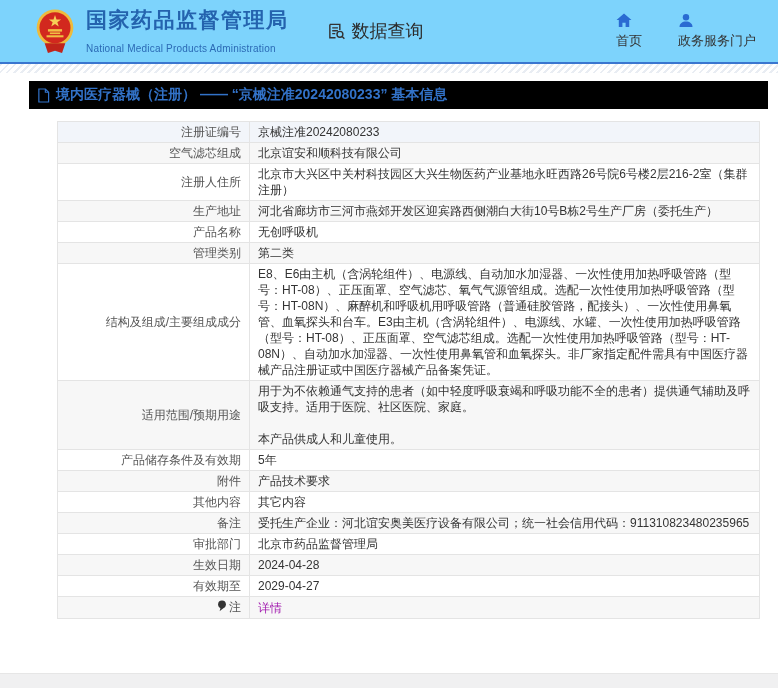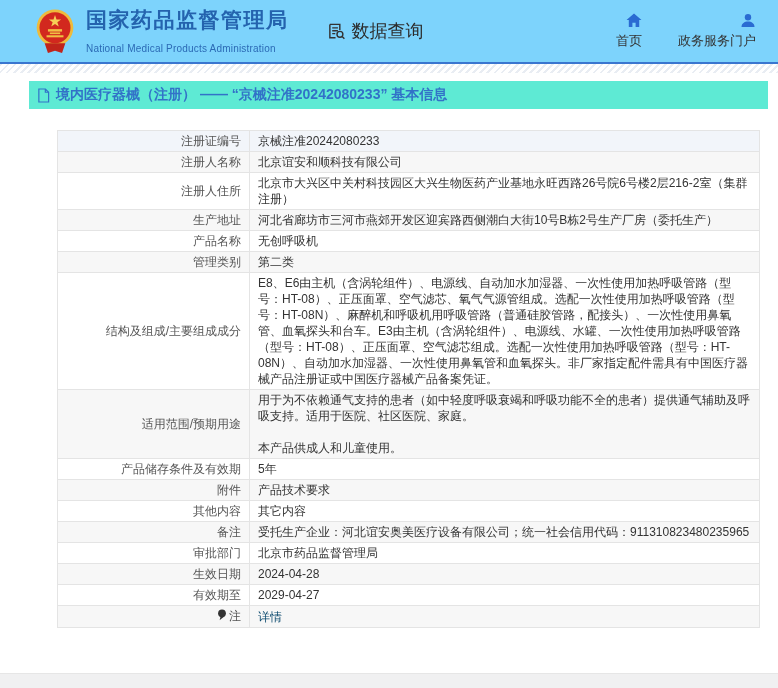--- a/index.html
+++ b/index.html
@@ -30,45 +30,45 @@
     line-height: 1.15;
   }
   .site-subtitle { color: #2b6ab5; font-size: 10px; margin-top: 10px; letter-spacing: 0.2px; }
   .data-query {
     display: flex; align-items: center; gap: 6px;
     margin-left: 38px; font-size: 18px; color: #2b2b2b; cursor: pointer;
   }
   .data-query svg { width: 19px; height: 19px; }
   .nav { margin-left: auto; display: flex; gap: 36px; padding-right: 6px; }
   .nav-item {
-    display: flex; flex-direction: column; align-items: flex-end; gap: 4px;
+    display: flex; flex-direction: column; align-items: flex-start; gap: 4px;
     font-size: 13px; color: #333; cursor: pointer;
   }
   .nav-item svg { width: 16px; height: 15px; }
 
   
   .header-sep-line { height: 2px; background: #3a76cf; }
   .header-sep-hatch {
     height: 9px;
     background: repeating-linear-gradient(135deg, #e9edf3 0 2px, #ffffff 2px 5px);
   }
 
   
   .content { margin: 8px 10px 0 29px; }
   .breadcrumb {
-    background: #5eead4;
+    background: #000000;
     padding: 5px 8px;
     font-size: 14px;
     color: #3272c8;
     display: flex; align-items: center; gap: 6px;
     font-weight: bold;
   }
   .breadcrumb svg { width: 13px; height: 15px; flex: 0 0 auto; }
 
-  .table-wrap { margin: 21px 8px 0 8px; padding-left: 20px; }
+  .table-wrap { margin: 12px 8px 0 8px; padding-left: 20px; }
   table.info-table {
     width: 100%;
     border-collapse: collapse;
     border: 1px solid #e0e0e0;
     font-size: 12px;
   }
   .info-table td {
     border: 1px solid #e4e4e4;
     padding: 2px 8px;
     line-height: 16px;
@@ -77,21 +77,21 @@
   .info-table td.label-cell {
     width: 192px;
     text-align: right;
     color: #555;
   }
   .info-table td.value-cell { color: #333; white-space: pre-line; }
   .info-table tr:nth-child(even) { background: #f7f7f7; }
   .info-table tr:first-child { background: #f2f5fa; }
   .label-icon { display: inline-block; vertical-align: -1px; margin-right: 2px; }
   .label-icon svg { width: 10px; height: 12px; }
-  a.detail-link { color: #0c4a6e; text-decoration: none; cursor: pointer; }
+  a.detail-link { color: #a21caf; text-decoration: none; cursor: pointer; }
 
   .footer-strip {
     position: absolute;
     left: 0; right: 0; bottom: 0;
     height: 15px;
     background: #f0f0f1;
     border-top: 1px solid #e6e6e6;
   }
 </style>
 </head>
@@ -157,21 +157,21 @@
   </div>
 
   <div class="table-wrap">
     <table class="info-table">
       <tbody id="info-table-body">
           <tr>
             <td class="label-cell">注册证编号</td>
             <td class="value-cell">京械注准20242080233</td>
           </tr>
           <tr>
-            <td class="label-cell">注册人名称</td>
+            <td class="label-cell">空气滤芯组成</td>
             <td class="value-cell">北京谊安和顺科技有限公司</td>
           </tr>
           <tr>
             <td class="label-cell">注册人住所</td>
             <td class="value-cell">北京市大兴区中关村科技园区大兴生物医药产业基地永旺西路26号院6号楼2层216-2室（集群注册）</td>
           </tr>
           <tr>
             <td class="label-cell">生产地址</td>
             <td class="value-cell">河北省廊坊市三河市燕郊开发区迎宾路西侧潮白大街10号B栋2号生产厂房（委托生产）</td>
           </tr>

